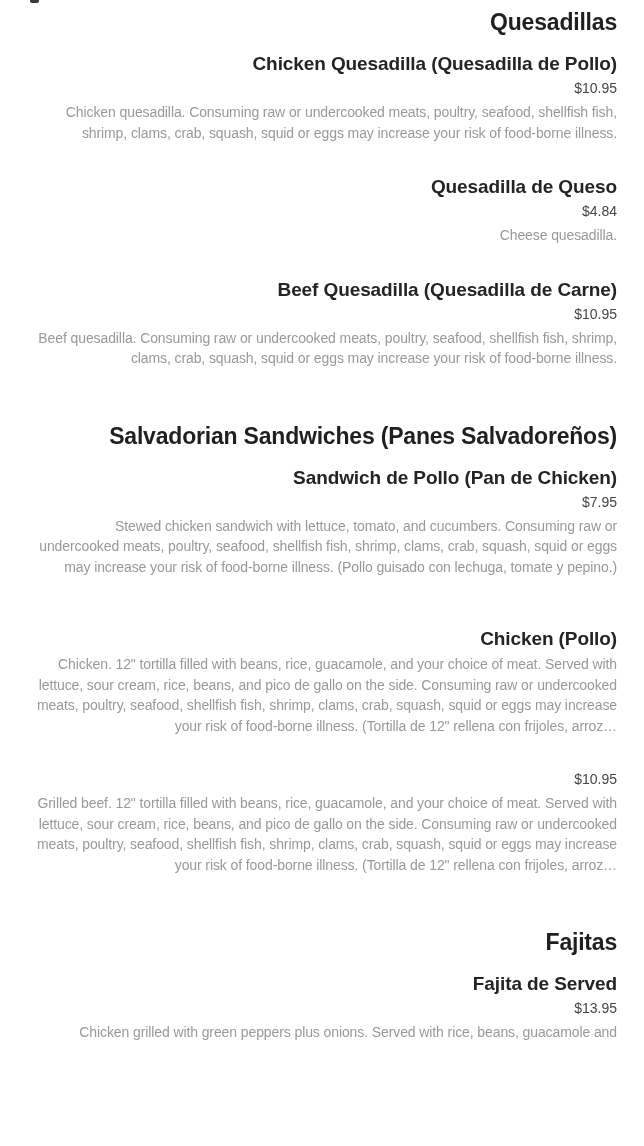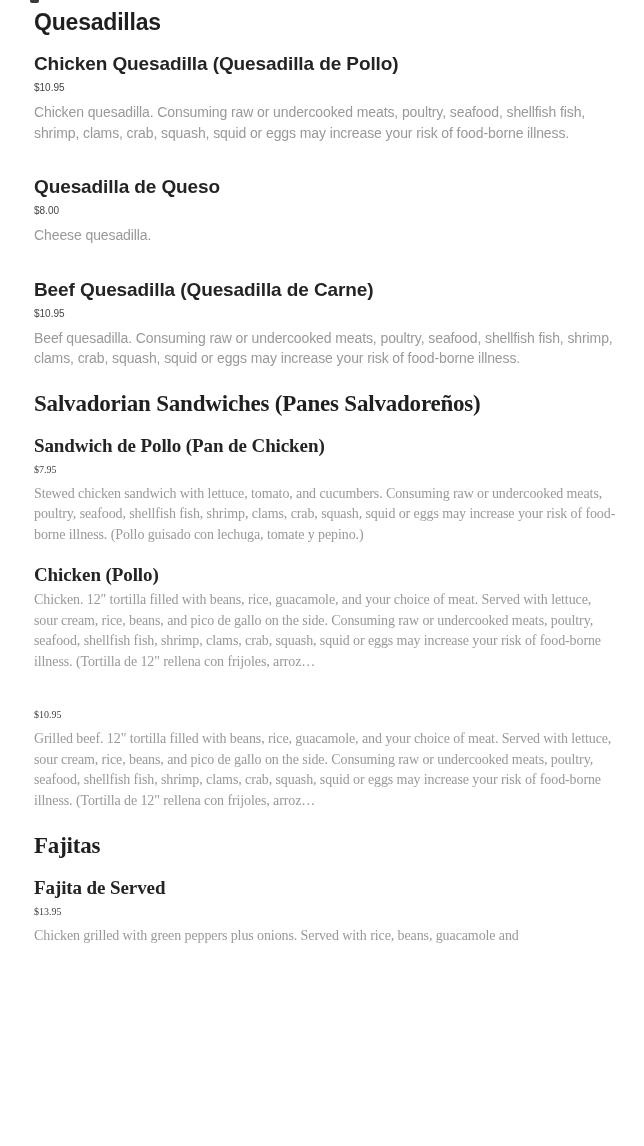--- a/index.html
+++ b/index.html
@@ -13,49 +13,50 @@
   html, body {
     margin: 0; padding: 0;
     width: 644px; height: 1146px;
     overflow: hidden;
     background: var(--bg);
     font-family: "Liberation Sans", "DejaVu Sans", sans-serif;
   }
   .menu {
     position: relative;
     padding: 7px 27px 0 34px;
+    text-align: right;
   }
   .clip-remnant {
     position: absolute;
     left: 30px; top: 0;
     width: 9px; height: 3px;
     background: #3a3a3a;
     border-radius: 0 0 2px 2px;
   }
-  .menu-section + .menu-section { margin-top: 20px; font-family: Liberation Serif, serif; }
+  .menu-section + .menu-section { margin-top: 52px; }
   .section-title {
     margin: 0;
     font-size: 23px;
     line-height: 30px;
     font-weight: 700;
     letter-spacing: -0.2px;
     color: var(--title-color);
   }
   .items { margin-top: 17px; }
   .item + .item { margin-top: 34px; }
   .item-name {
     font-size: 19px;
     line-height: 20px;
     font-weight: 600;
     letter-spacing: -0.1px;
     color: var(--name-color);
   }
   .item-price {
     margin-top: 5px;
-    font-size: 10px;
+    font-size: 14px;
     line-height: 18px;
     color: var(--price-color);
   }
   .item-desc {
     margin-top: 5px;
     font-size: 14px;
     line-height: 20.5px;
     letter-spacing: -0.1px;
     color: var(--desc-color);
   }
@@ -76,21 +77,21 @@
   <section class="menu-section">
     <h2 class="section-title">Quesadillas</h2>
     <div class="items">
       <div class="item">
         <div class="item-name">Chicken Quesadilla (Quesadilla de Pollo)</div>
         <div class="item-price">$10.95</div>
         <div class="item-desc">Chicken quesadilla. Consuming raw or undercooked meats, poultry, seafood, shellfish fish, shrimp, clams, crab, squash, squid or eggs may increase your risk of food-borne illness.</div>
       </div>
       <div class="item">
         <div class="item-name">Quesadilla de Queso</div>
-        <div class="item-price">$8.00</div>
+        <div class="item-price">$4.84</div>
         <div class="item-desc">Cheese quesadilla.</div>
       </div>
       <div class="item">
         <div class="item-name">Beef Quesadilla (Quesadilla de Carne)</div>
         <div class="item-price">$10.95</div>
         <div class="item-desc">Beef quesadilla. Consuming raw or undercooked meats, poultry, seafood, shellfish fish, shrimp, clams, crab, squash, squid or eggs may increase your risk of food-borne illness.</div>
       </div>
     </div>
   </section>
 

